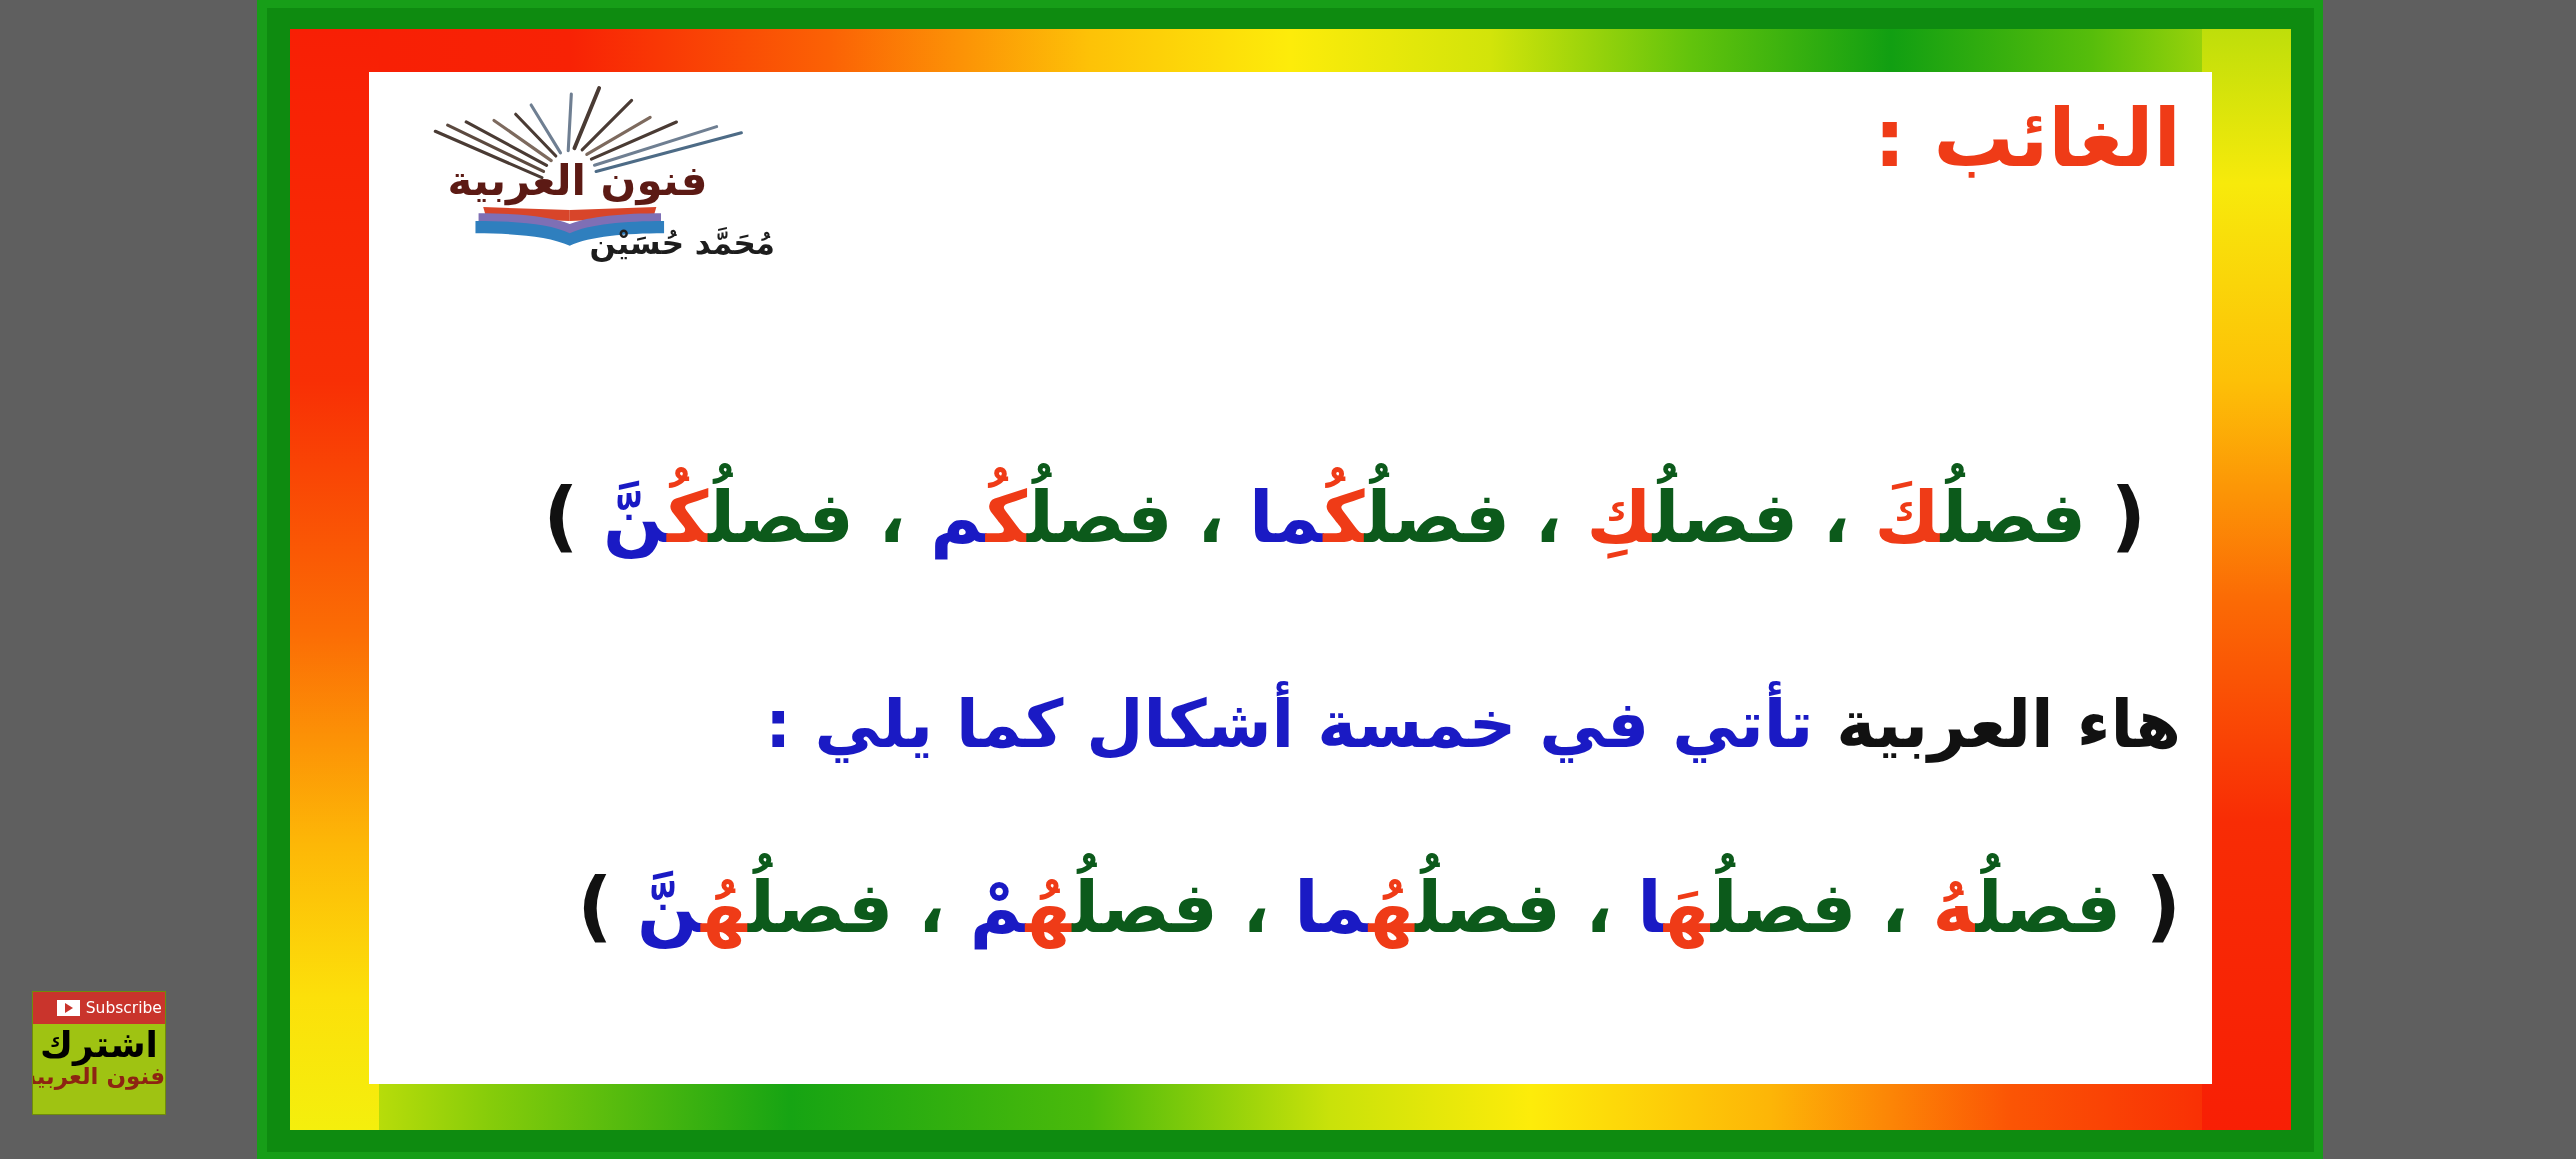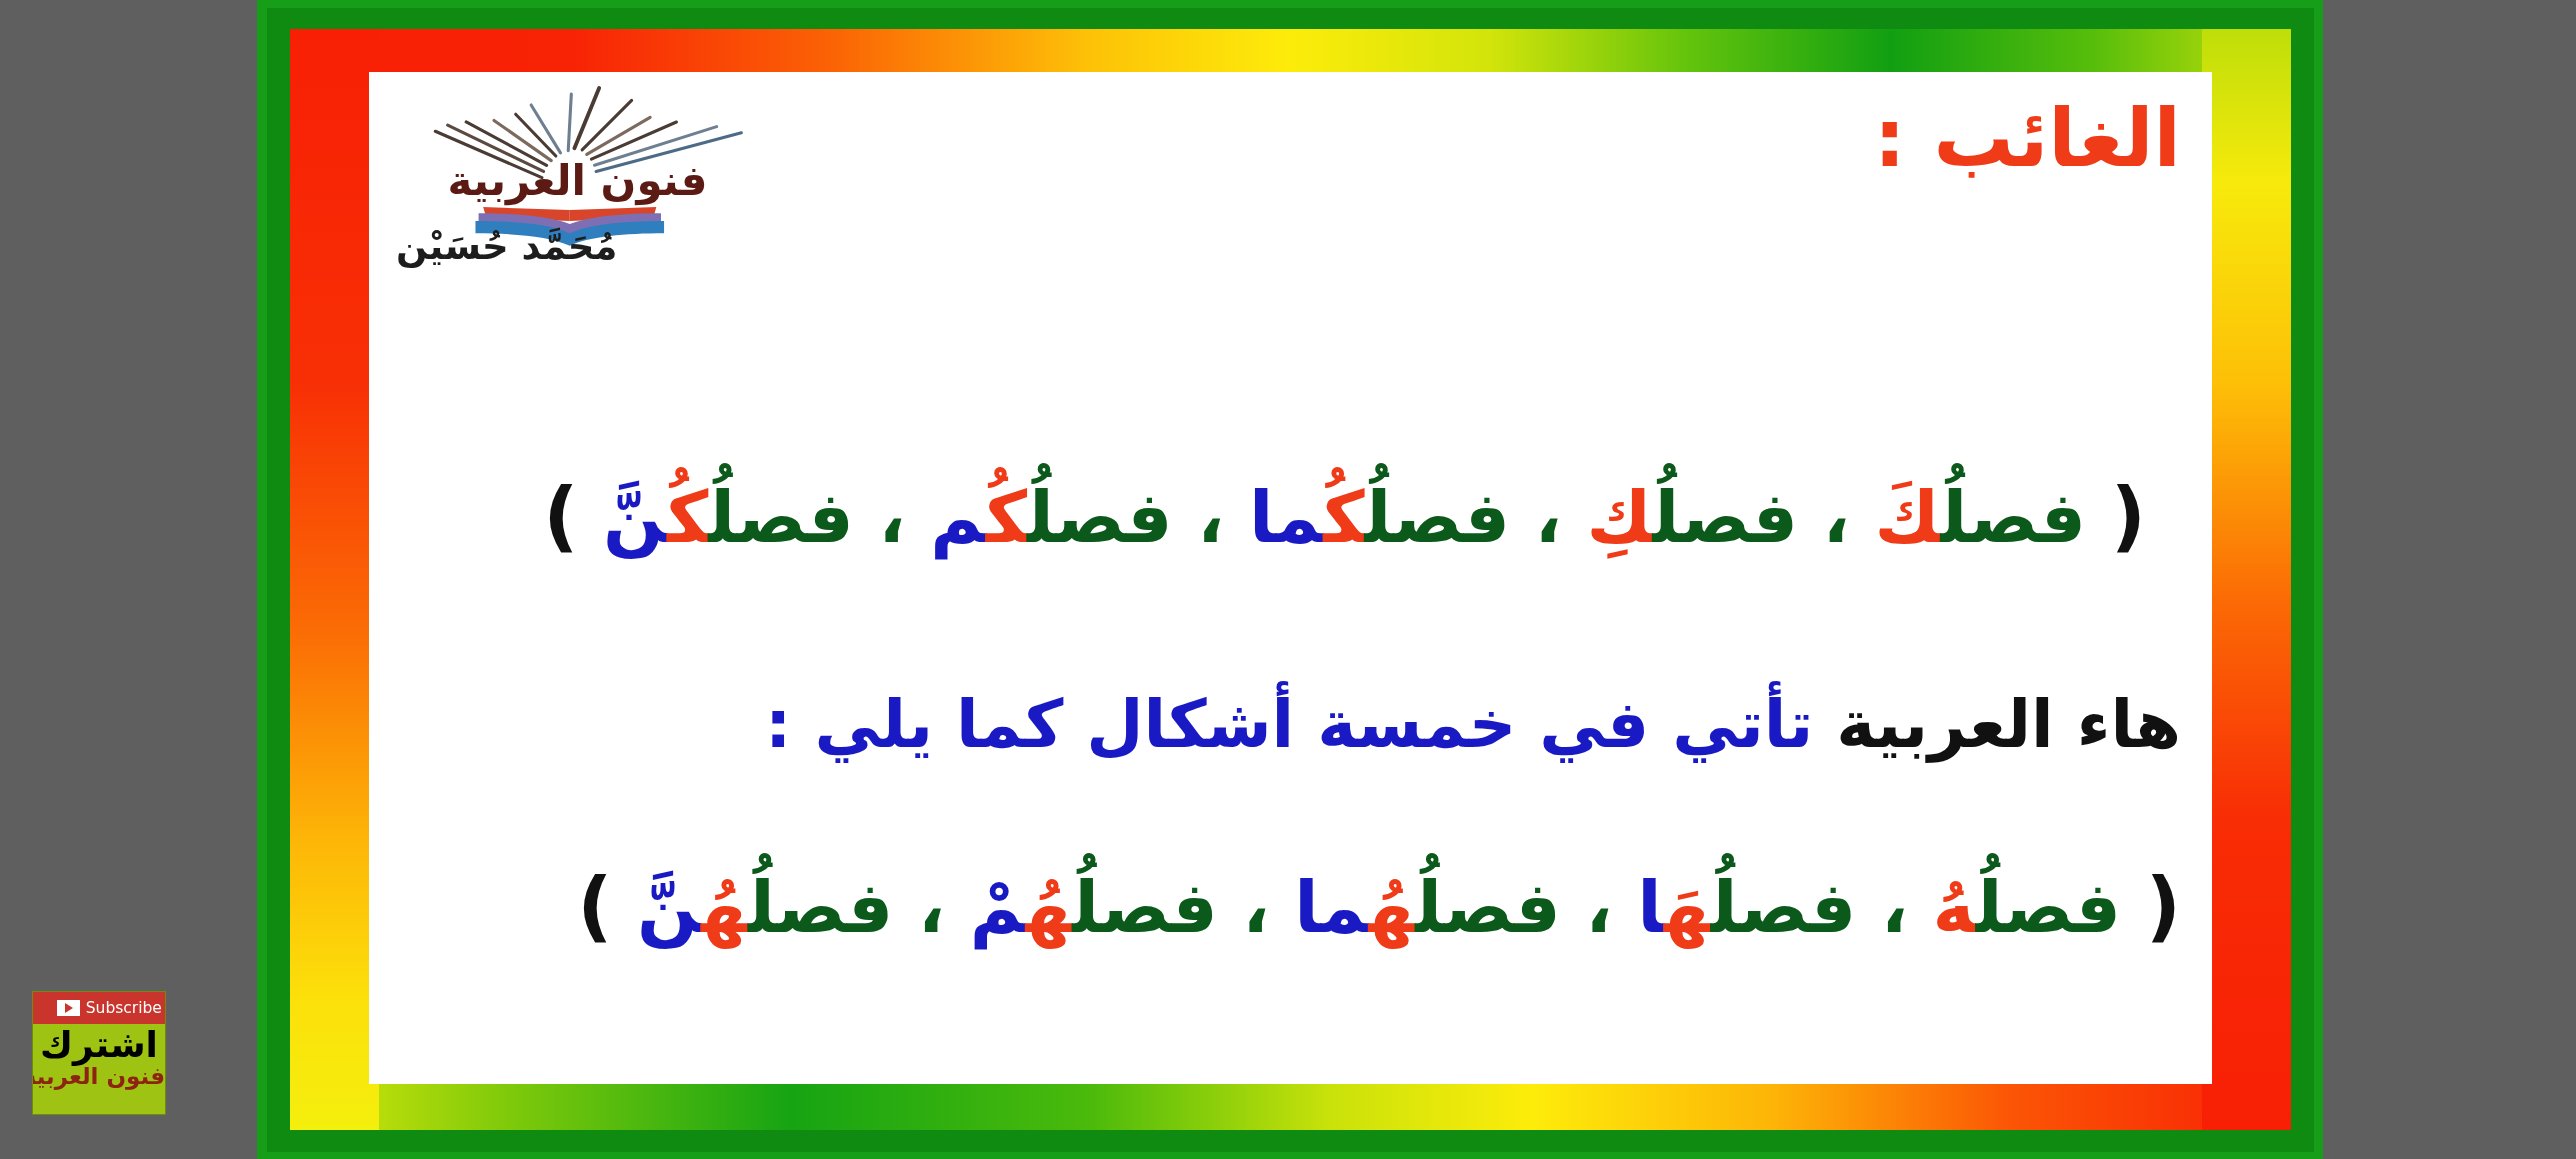--- a/index.html
+++ b/index.html
@@ -101,25 +101,25 @@
     font-family: "DejaVu Sans", "Liberation Sans", sans-serif;
     font-size: 42px;
     font-weight: 700;
     color: #5c1a14;
     letter-spacing: -1.5px;
     line-height: 1;
     white-space: nowrap;
   }
   .logo-text-name {
     position: absolute;
-    left: 4px; top: 151px;
+    left: 12px; top: 151px;
     width: 371px;
-    text-align: left;
+    text-align: right;
     font-family: "DejaVu Sans", "Liberation Sans", sans-serif;
-    font-size: 37px;
+    font-size: 31px;
     font-weight: 700;
     color: #1d1d1d;
     line-height: 1;
     white-space: nowrap;
   }
 
   
   .notes-title {
     position: absolute;
     top: 25px;

